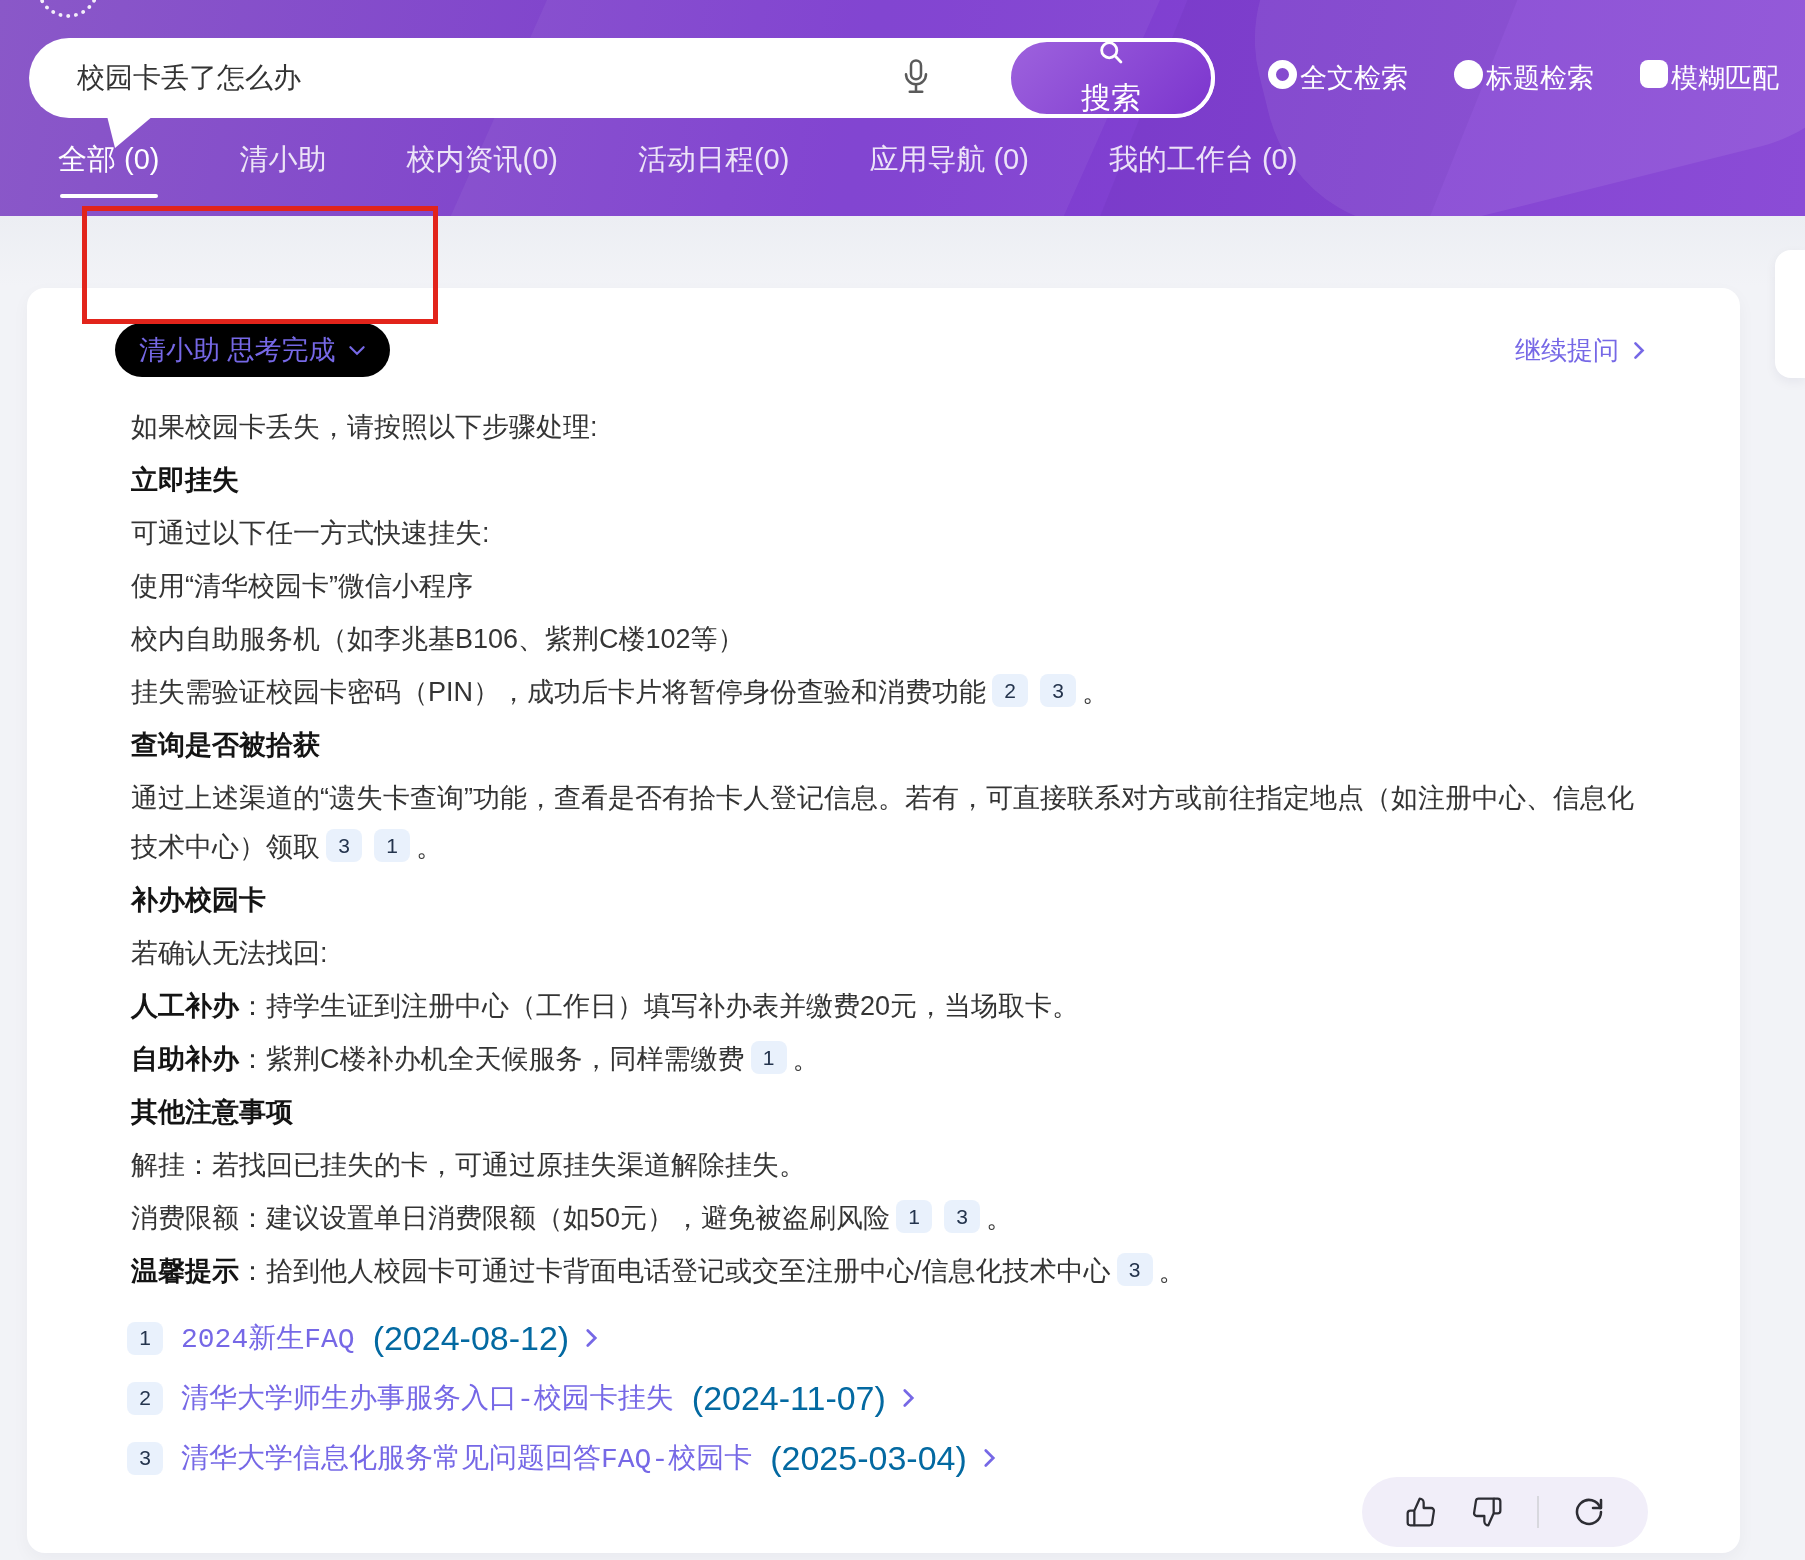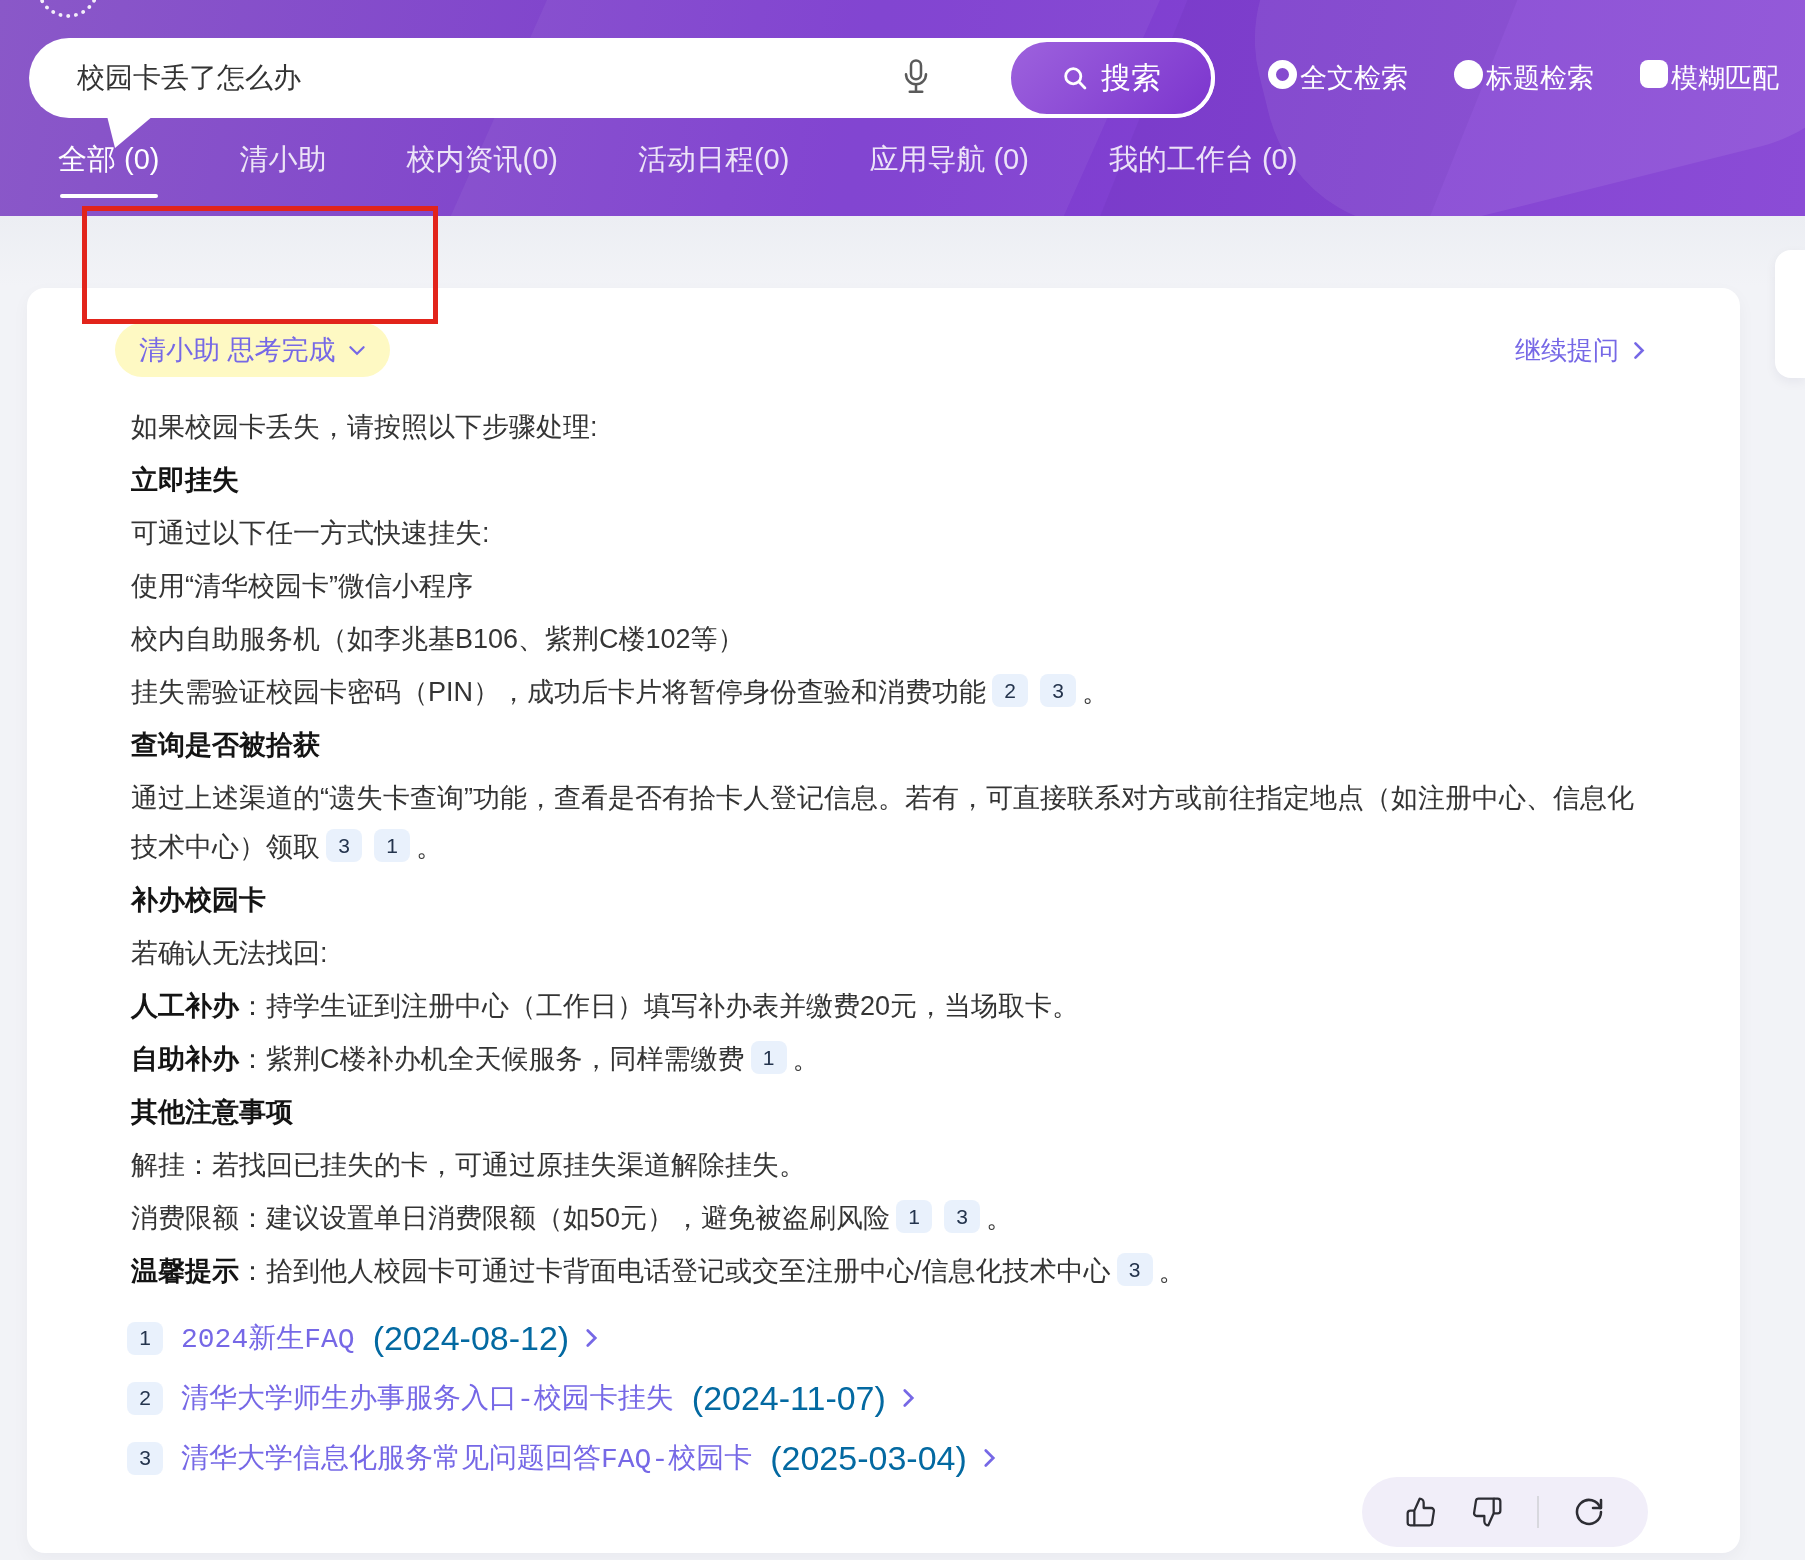--- a/index.html
+++ b/index.html
@@ -32,21 +32,21 @@
   }
   .query{
     position:absolute;left:48px;top:0;height:80px;line-height:80px;font-size:28px;color:#333;
   }
   .mic{position:absolute;right:284px;top:20px;width:30px;height:40px;}
   .search-btn{
     position:absolute;right:0;top:0;width:208px;height:80px;border-radius:40px;
     border:4px solid #fff;box-sizing:border-box;cursor:pointer;
     background:linear-gradient(135deg,#9d62dd 0%,#7c35ce 100%);
     display:flex;align-items:center;justify-content:center;gap:12px;color:#fff;font-size:30px;
-    font-family:inherit;padding:0;
+    font-family:inherit;padding:0;flex-direction:column;
   }
   .options{position:absolute;left:1268px;top:38px;height:80px;display:flex;align-items:center;gap:46px;}
   .opt{display:flex;align-items:flex-start;gap:3px;cursor:pointer;}
   .opt-label{color:#fff;font-size:27px;white-space:nowrap;}
   .icon-radio-selected{width:13px;height:13px;border-radius:50%;border:8px solid #fff;background:transparent;}
   .icon-radio{width:29px;height:29px;border-radius:50%;background:#fff;}
   .icon-checkbox{width:28px;height:28px;border-radius:8px;background:#fff;}
   .tabs{position:absolute;left:58px;top:140px;display:flex;gap:80px;}
   .tab{position:relative;color:rgba(255,255,255,0.85);font-size:29px;white-space:nowrap;cursor:pointer;padding-bottom:18px;}
   .tab.active{color:#fff;}
@@ -54,21 +54,21 @@
   
   .content{position:absolute;top:216px;left:0;width:1805px;height:1344px;
     background:linear-gradient(#eceef3,#f2f3f7 70px);}
   .card{
     position:absolute;left:27px;top:72px;width:1713px;height:1265px;background:#fff;border-radius:18px;
     box-shadow:0 6px 18px rgba(20,20,60,0.04);
   }
   .card-head{display:flex;justify-content:space-between;align-items:center;padding:35px 95px 0 88px;}
   .assistant-pill{
     display:inline-flex;align-items:center;gap:12px;height:54px;padding:0 24px;border-radius:27px;
-    background:#fef9c3;color:#7668e6;font-size:27px;cursor:pointer;
+    background:#000000;color:#7668e6;font-size:27px;cursor:pointer;
   }
   .continue{display:inline-flex;align-items:center;gap:14px;color:#7668e6;font-size:26px;cursor:pointer;}
   .answer-body{padding:0 100px;margin-top:26px;}
   .line{margin:4px;line-height:49px;font-size:27px;color:#343434;}
   .line .b{font-weight:700;color:#141414;}
   .body-link{color:#6e5fe6;text-decoration:none;}
   .cite{
     display:inline-flex;align-items:center;justify-content:center;min-width:30px;height:33px;padding:0 3px;
     border-radius:8px;background:#e9f1fc;color:#24344d;font-size:21px;margin:0 6px;
     vertical-align:middle;transform:translateY(-3px);cursor:pointer;

